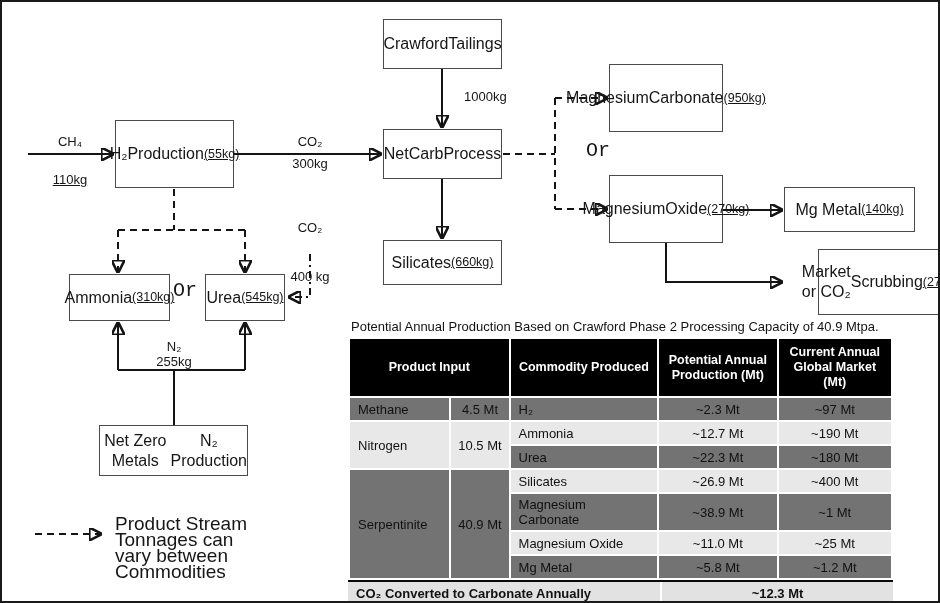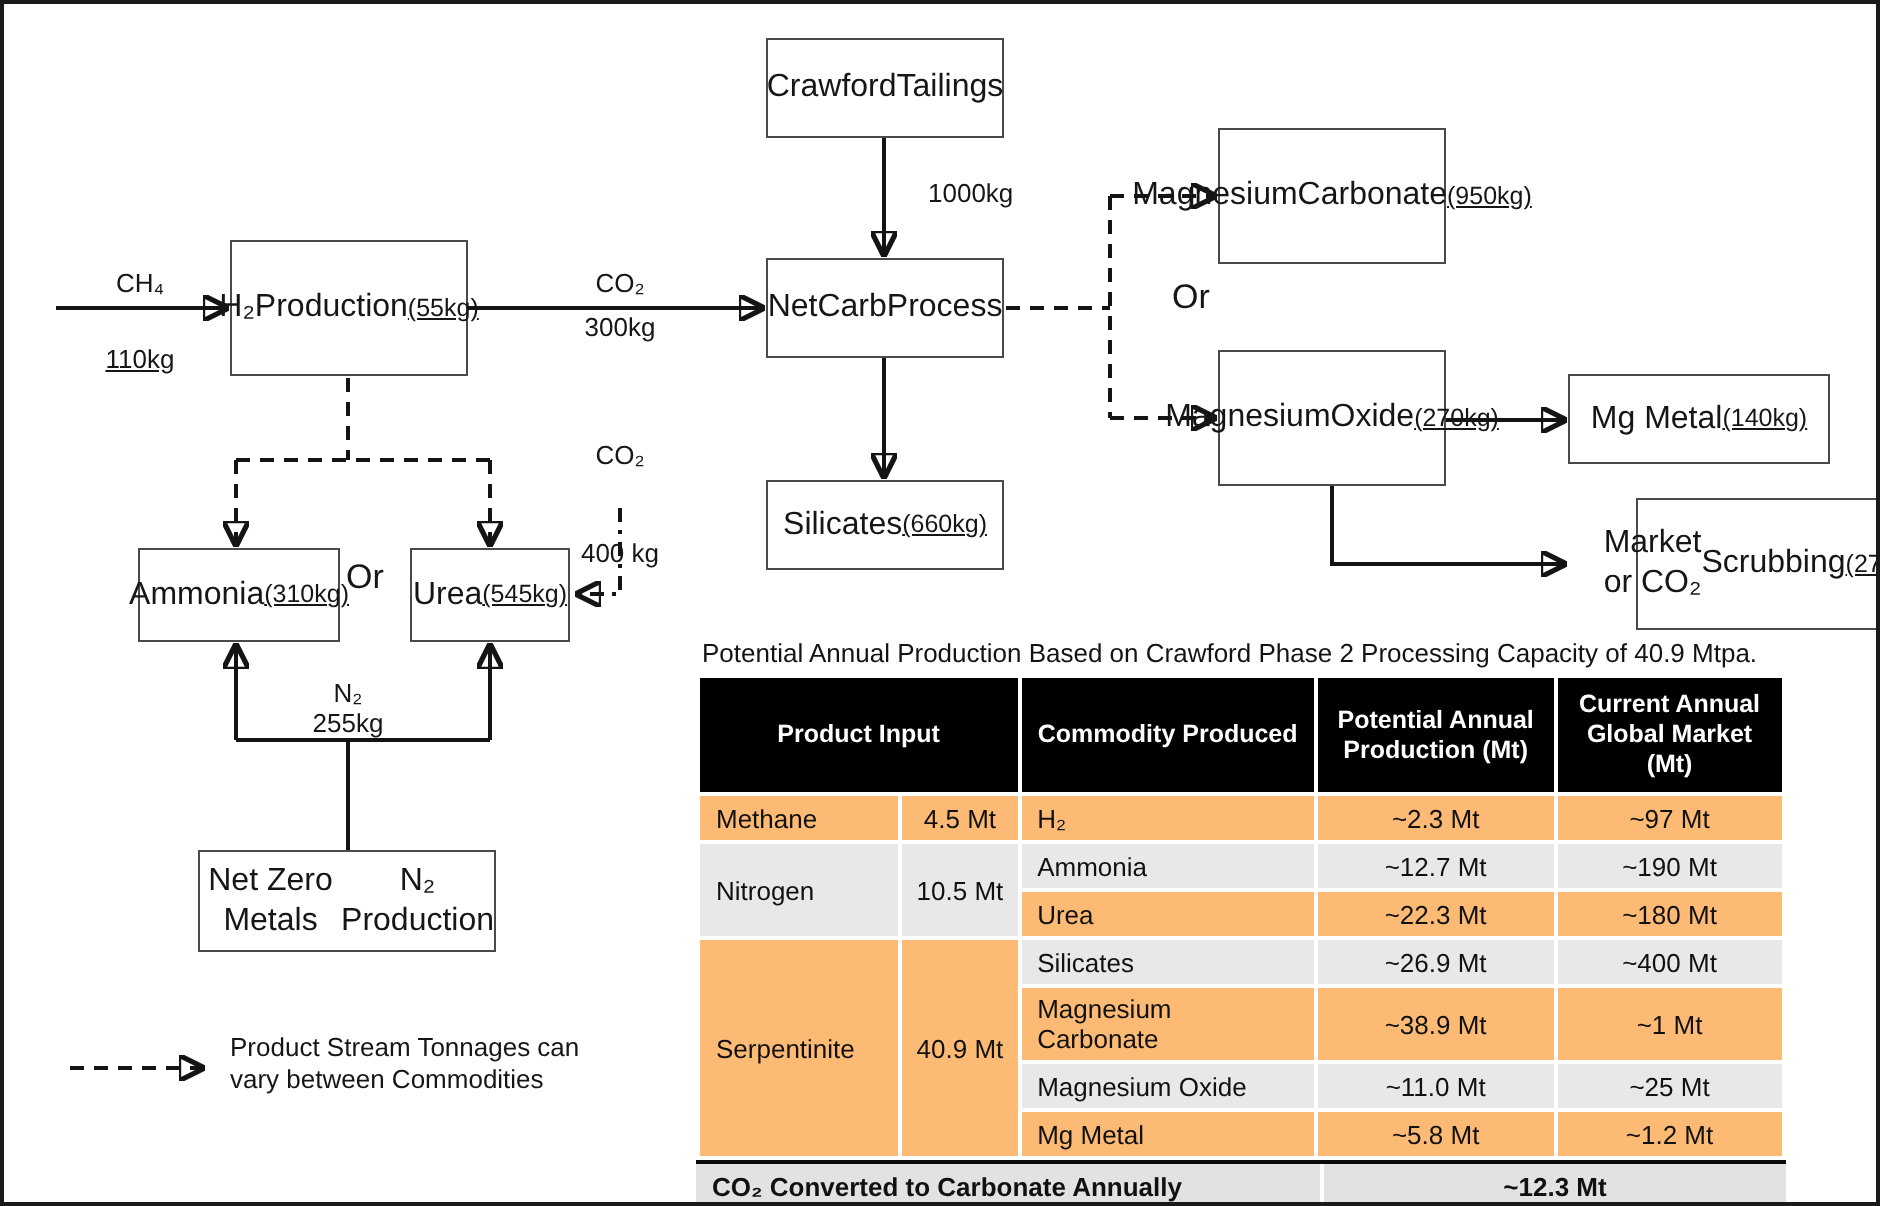--- a/index.html
+++ b/index.html
@@ -9,32 +9,32 @@
   #wires path { fill:none; stroke:#141414; stroke-width:2; }
   #wires path.d  { stroke-dasharray:7 5; }
   #wires path.dd { stroke-dasharray:7 4 2 4; }
 
   .box { position:absolute; z-index:2; background:#fff; border:1.5px solid #4a4a4a;
          display:flex; flex-direction:row; align-items:center; justify-content:center;
          text-align:center; font-size:16px; line-height:1.22; color:#161616; }
   .box .sub { font-size:12.5px; margin-top:1px;text-decoration:underline; }
 
   .lbl { position:absolute; z-index:2; font-size:13px; text-align:center; line-height:1.15; color:#161616; }
-  .or  { position:absolute; z-index:2; font-size:17px; color:#161616; }
-
-  .legend-text { position:absolute; z-index:2; font-size:13px; line-height:16px; color:#161616; }
+  .or  { position:absolute; z-index:2; font-size:20px; color:#161616;font-family:Liberation Mono, monospace; }
+
+  .legend-text { position:absolute; z-index:2; font-size:19px; line-height:16px; color:#161616; }
 
   .tablewrap { position:absolute; left:346px; top:317px; width:545px; z-index:2; }
   .caption { font-size:13px; margin:0 0 3px 3px; color:#131313; }
   table { border-collapse:separate; border-spacing:2px; width:545px; font-size:13px; table-layout:fixed; }
   th { background:#000; color:#fff; font-weight:bold; font-size:12.5px; line-height:1.2;
        text-align:center; vertical-align:middle; padding:6px 3px; }
   td { padding:3px 8px; vertical-align:middle; height:22px; }
   td.center { text-align:center; padding:3px 2px; }
-  .dark  { background:#fdba74; }
+  .dark  { background:#737373; }
   .light { background:#e8e8e8; }
   .tfoot { border-top:2.5px solid #0a0a0a; display:flex; gap:2px; width:545px; margin-top:0; }
   .tf-label { width:312px; background:#e2e2e2; font-weight:bold; padding:4px 8px; font-size:13px; }
   .tf-value { flex:1; background:#e2e2e2; font-weight:bold; padding:4px 2px; font-size:13px; text-align:center; }
 </style>
 </head>
 <body>
 
 <div id="canvas">
 

